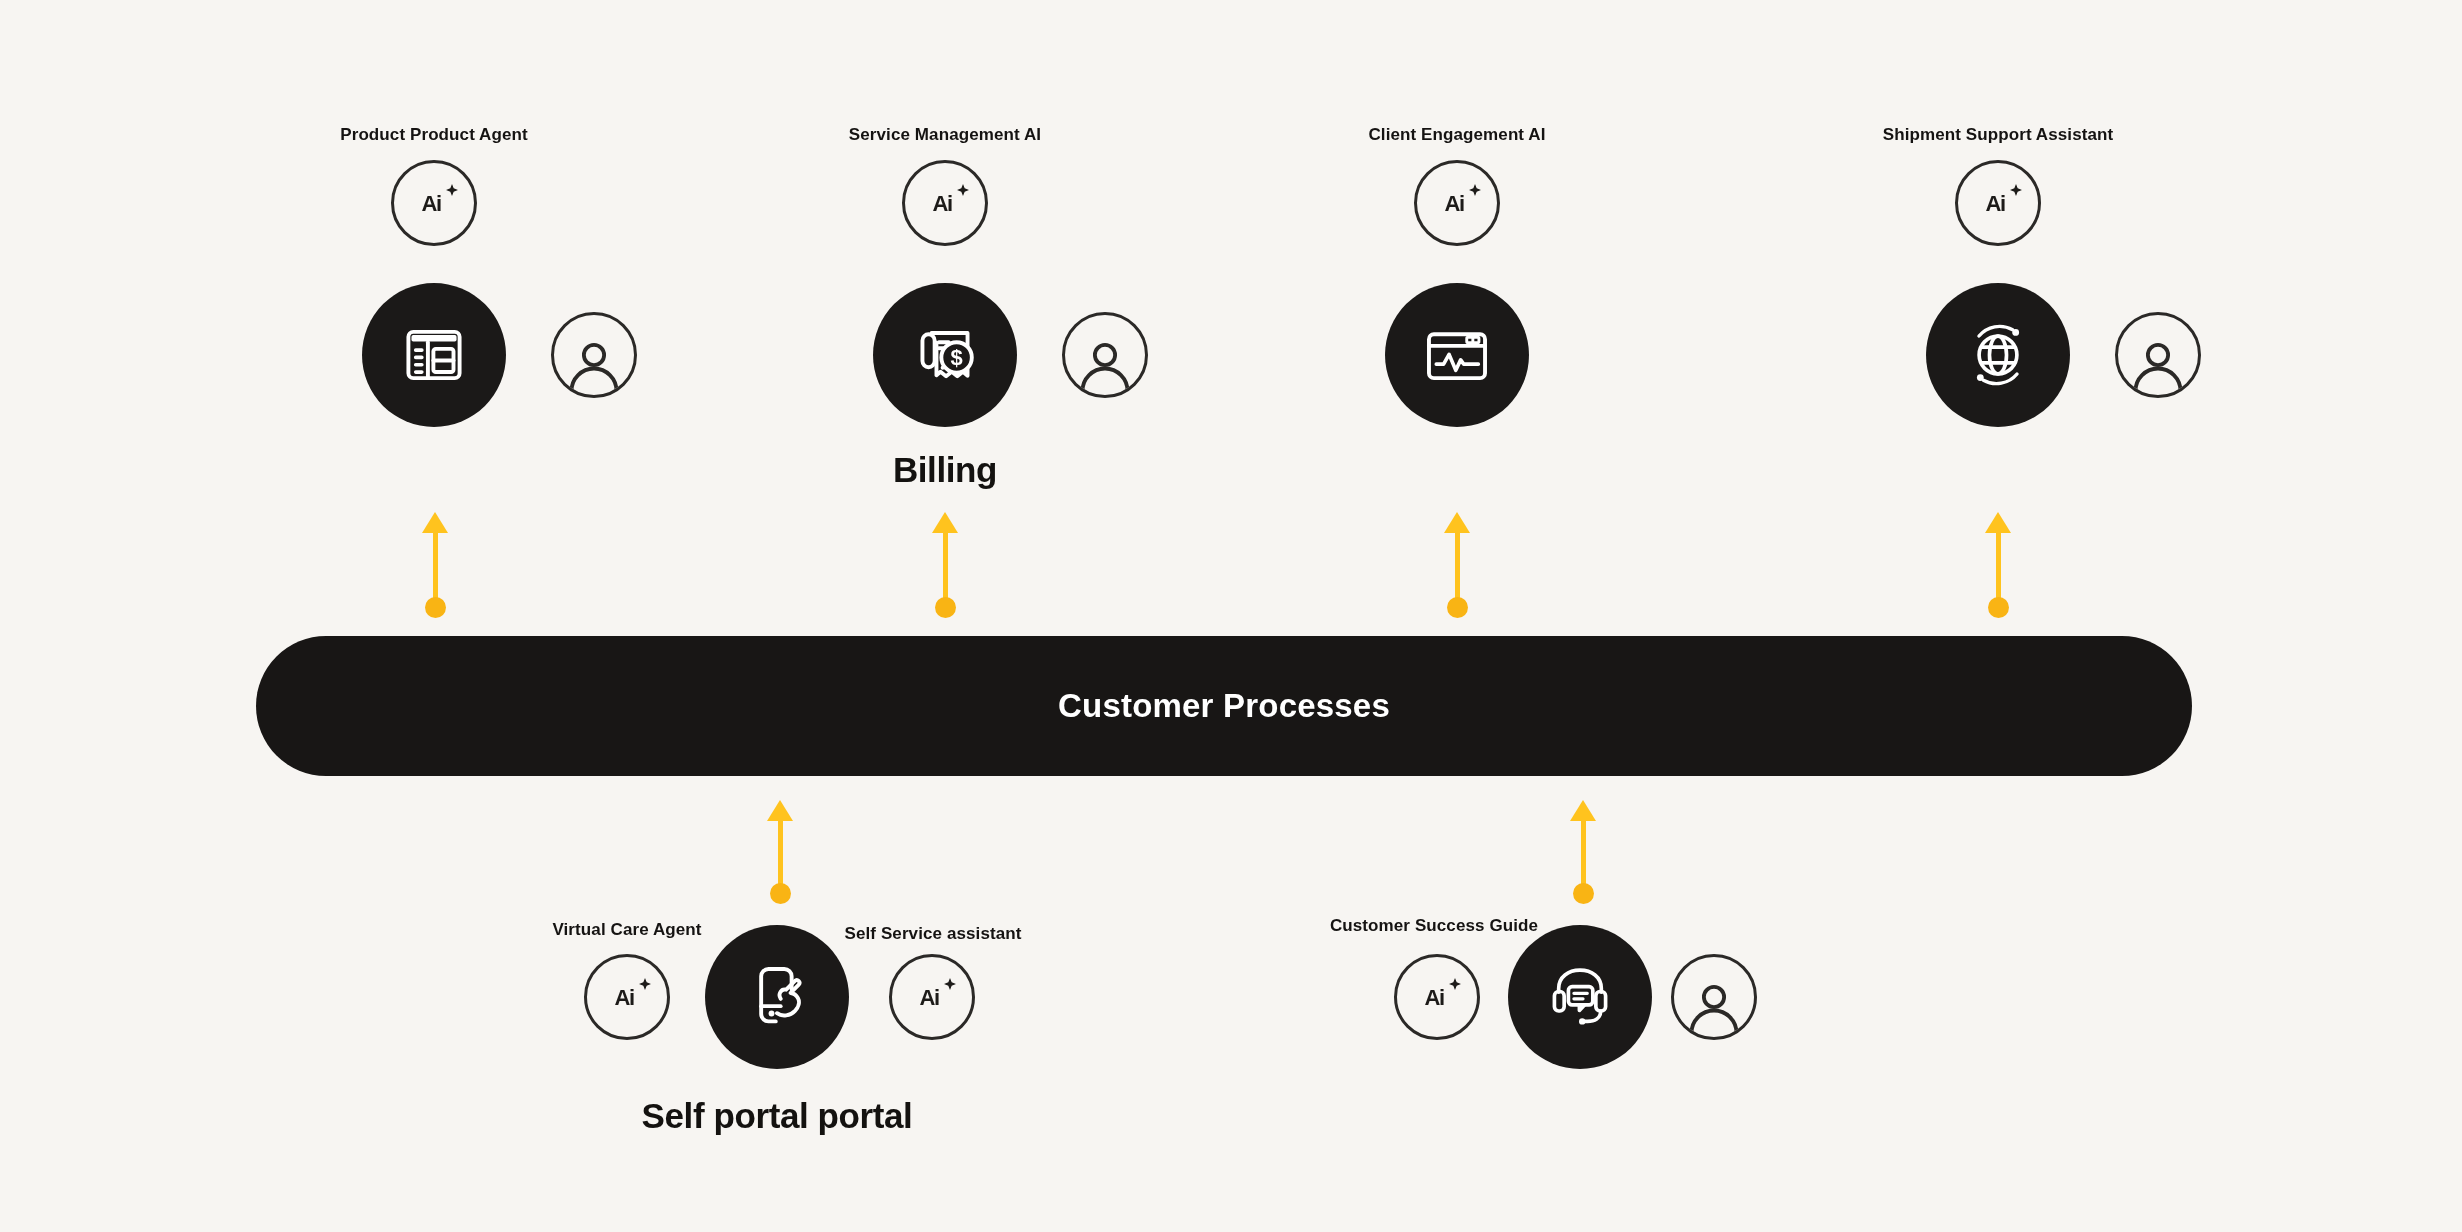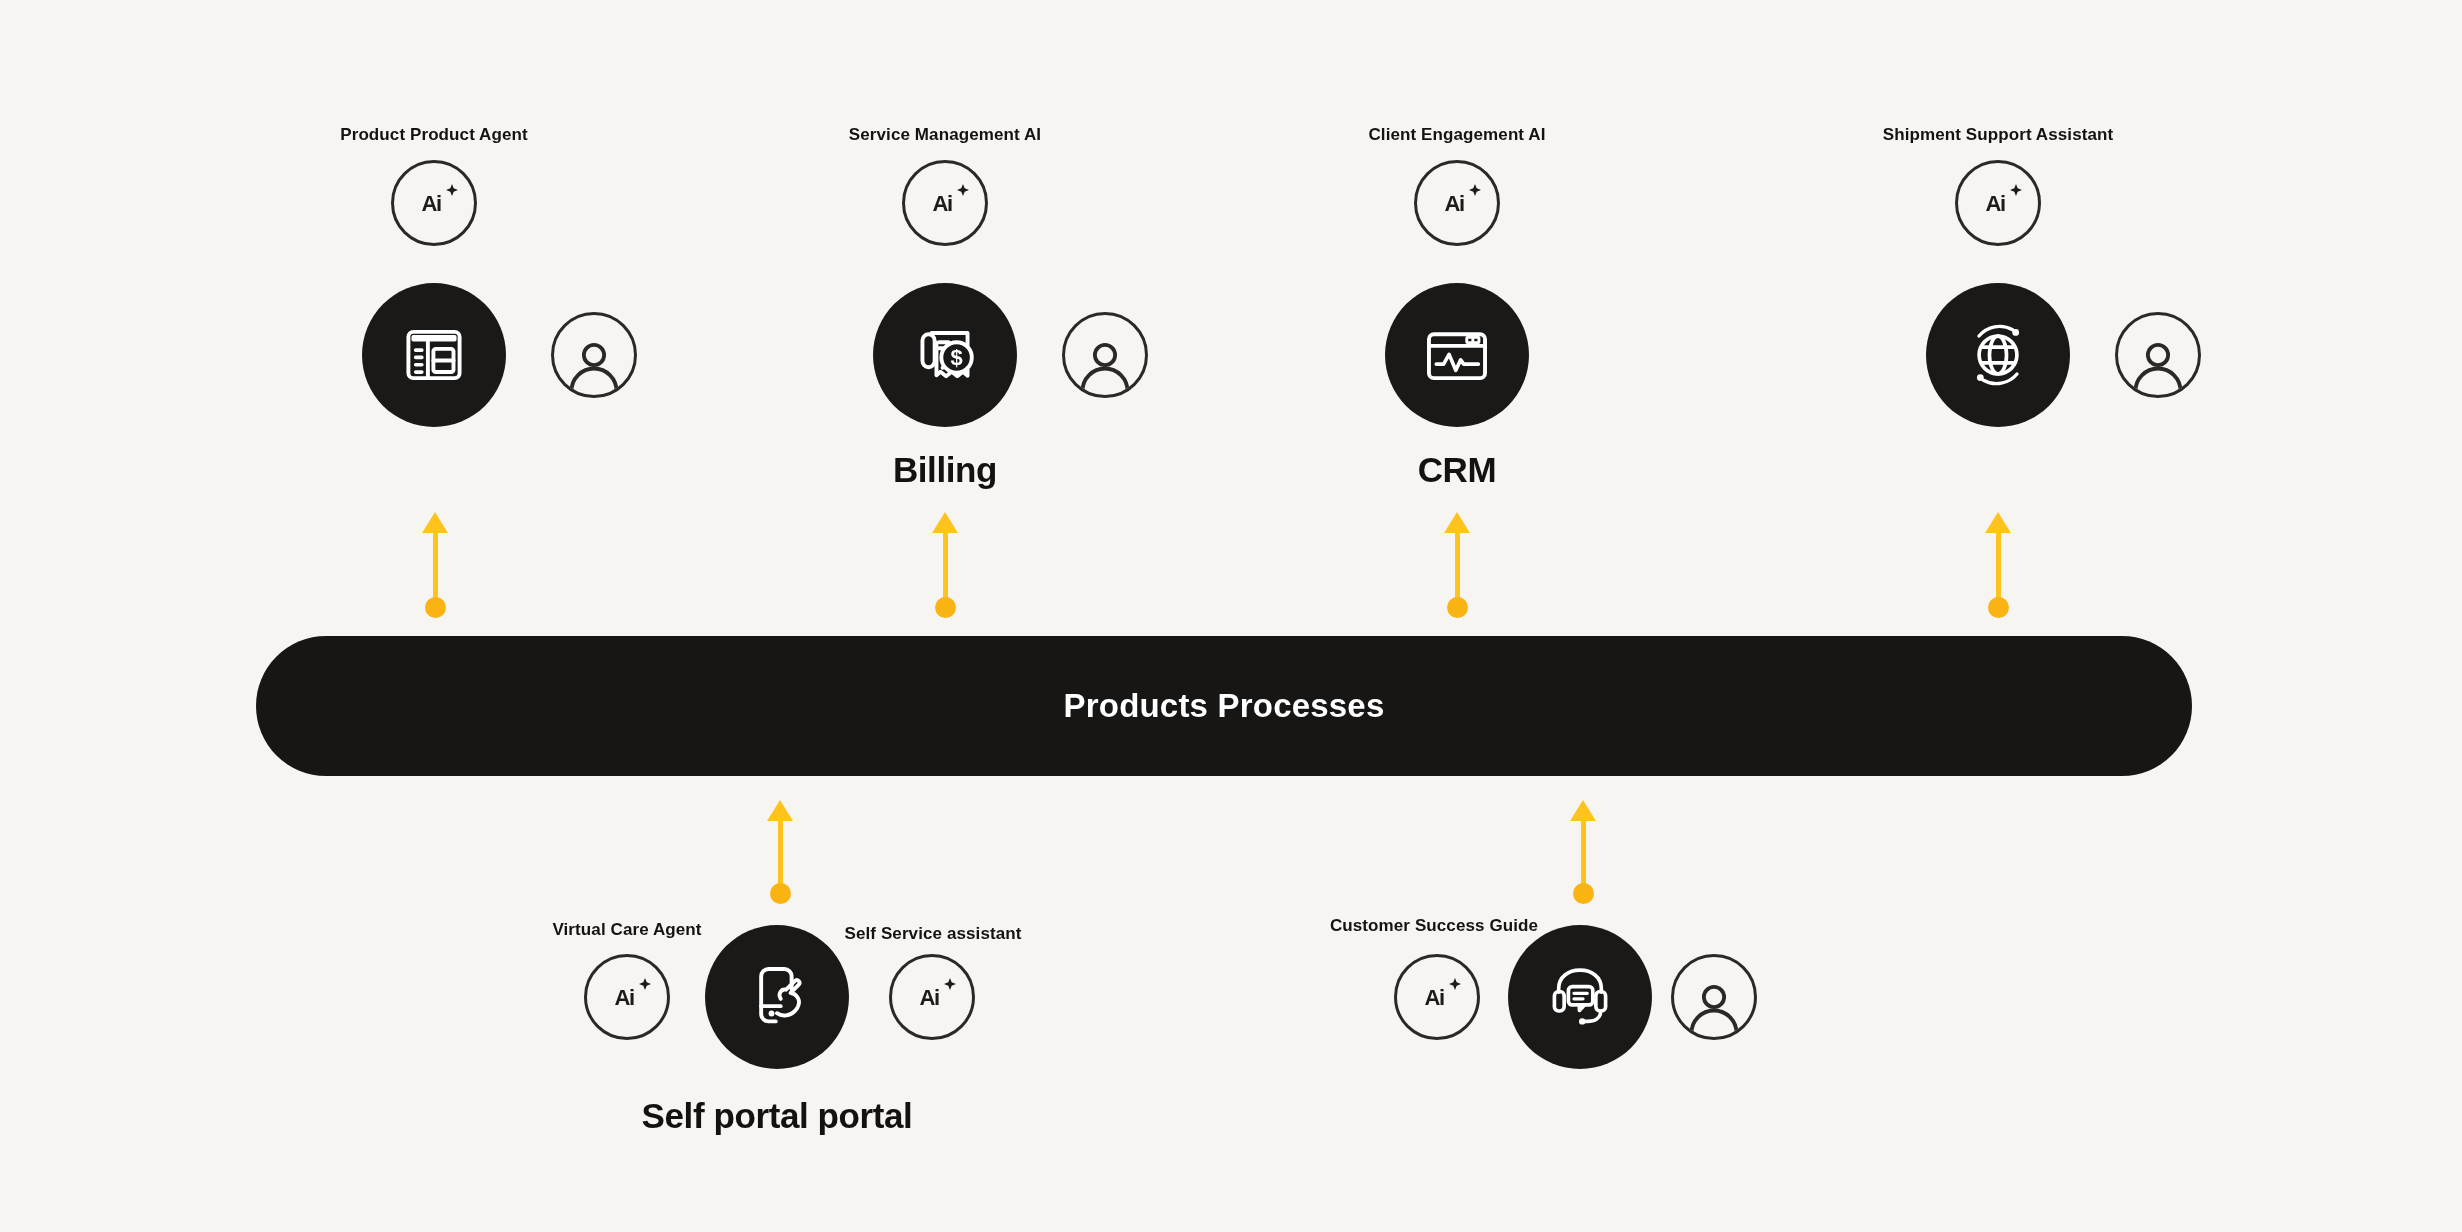--- a/index.html
+++ b/index.html
@@ -175,21 +175,20 @@
     </div>
     <div class="dark-circle">
       <svg width="78" height="78" viewBox="0 0 64 64" fill="none" stroke="#fff" stroke-width="3.2" stroke-linecap="round" stroke-linejoin="round">
         <rect x="9" y="15" width="46" height="36" rx="4"></rect>
         <path d="M9 24.5h46"></path>
         <rect x="40" y="17.5" width="10" height="4.5" rx="1" stroke-width="2.4"></rect>
         <path d="M45 17.5v4.5" stroke-width="2.4"></path>
         <path d="M15 39.5h6l4.5-8 5.5 13 4-8.5 2.5 3.5h12" stroke-width="3"></path>
       </svg>
     </div>
-    <div class="group-title">CRM</div>
   </div>
 
   <div class="group top" style="left:1998px">
     <div class="agent-label">Shipment Support Assistant</div>
     <div class="ai-badge">
       <span class="ai-text">Ai</span>
       <span class="sparkle"></span>
     </div>
     <div class="dark-circle">
       <svg width="78" height="78" viewBox="0 0 64 64" fill="none" stroke="#fff" stroke-width="3" stroke-linecap="round" stroke-linejoin="round">
@@ -204,21 +203,21 @@
     </div>
     <div class="human-circle">
       <svg width="72" height="68" viewBox="0 0 64 60" fill="none" stroke="#2b2927" stroke-width="3.4" stroke-linecap="round">
         <circle cx="32" cy="22" r="9"></circle>
         <path d="M12 54a20 20 0 0 1 40 0"></path>
       </svg>
     </div>
   </div>
 
   <div class="process-bar">
-    <span class="bar-label">Products Processes</span>
+    <span class="bar-label">Customer Processes</span>
   </div>
 
   <div class="arrow top" style="left:435px">
       <span class="head"></span>
       <span class="line"></span>
       <span class="dot"></span>
     </div>
   <div class="arrow top" style="left:945px">
       <span class="head"></span>
       <span class="line"></span>

